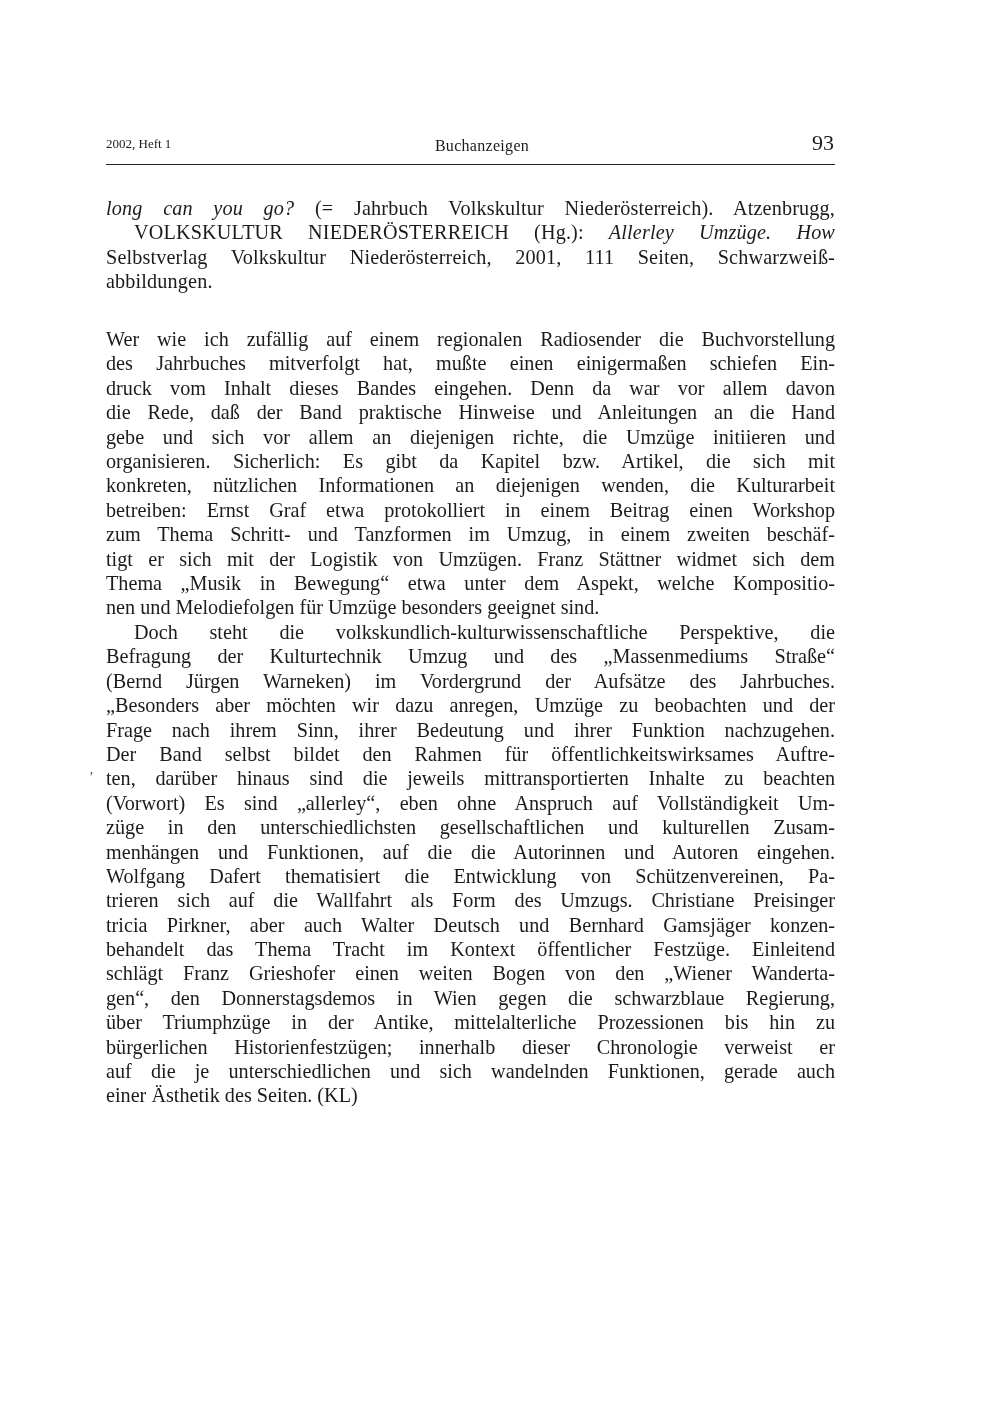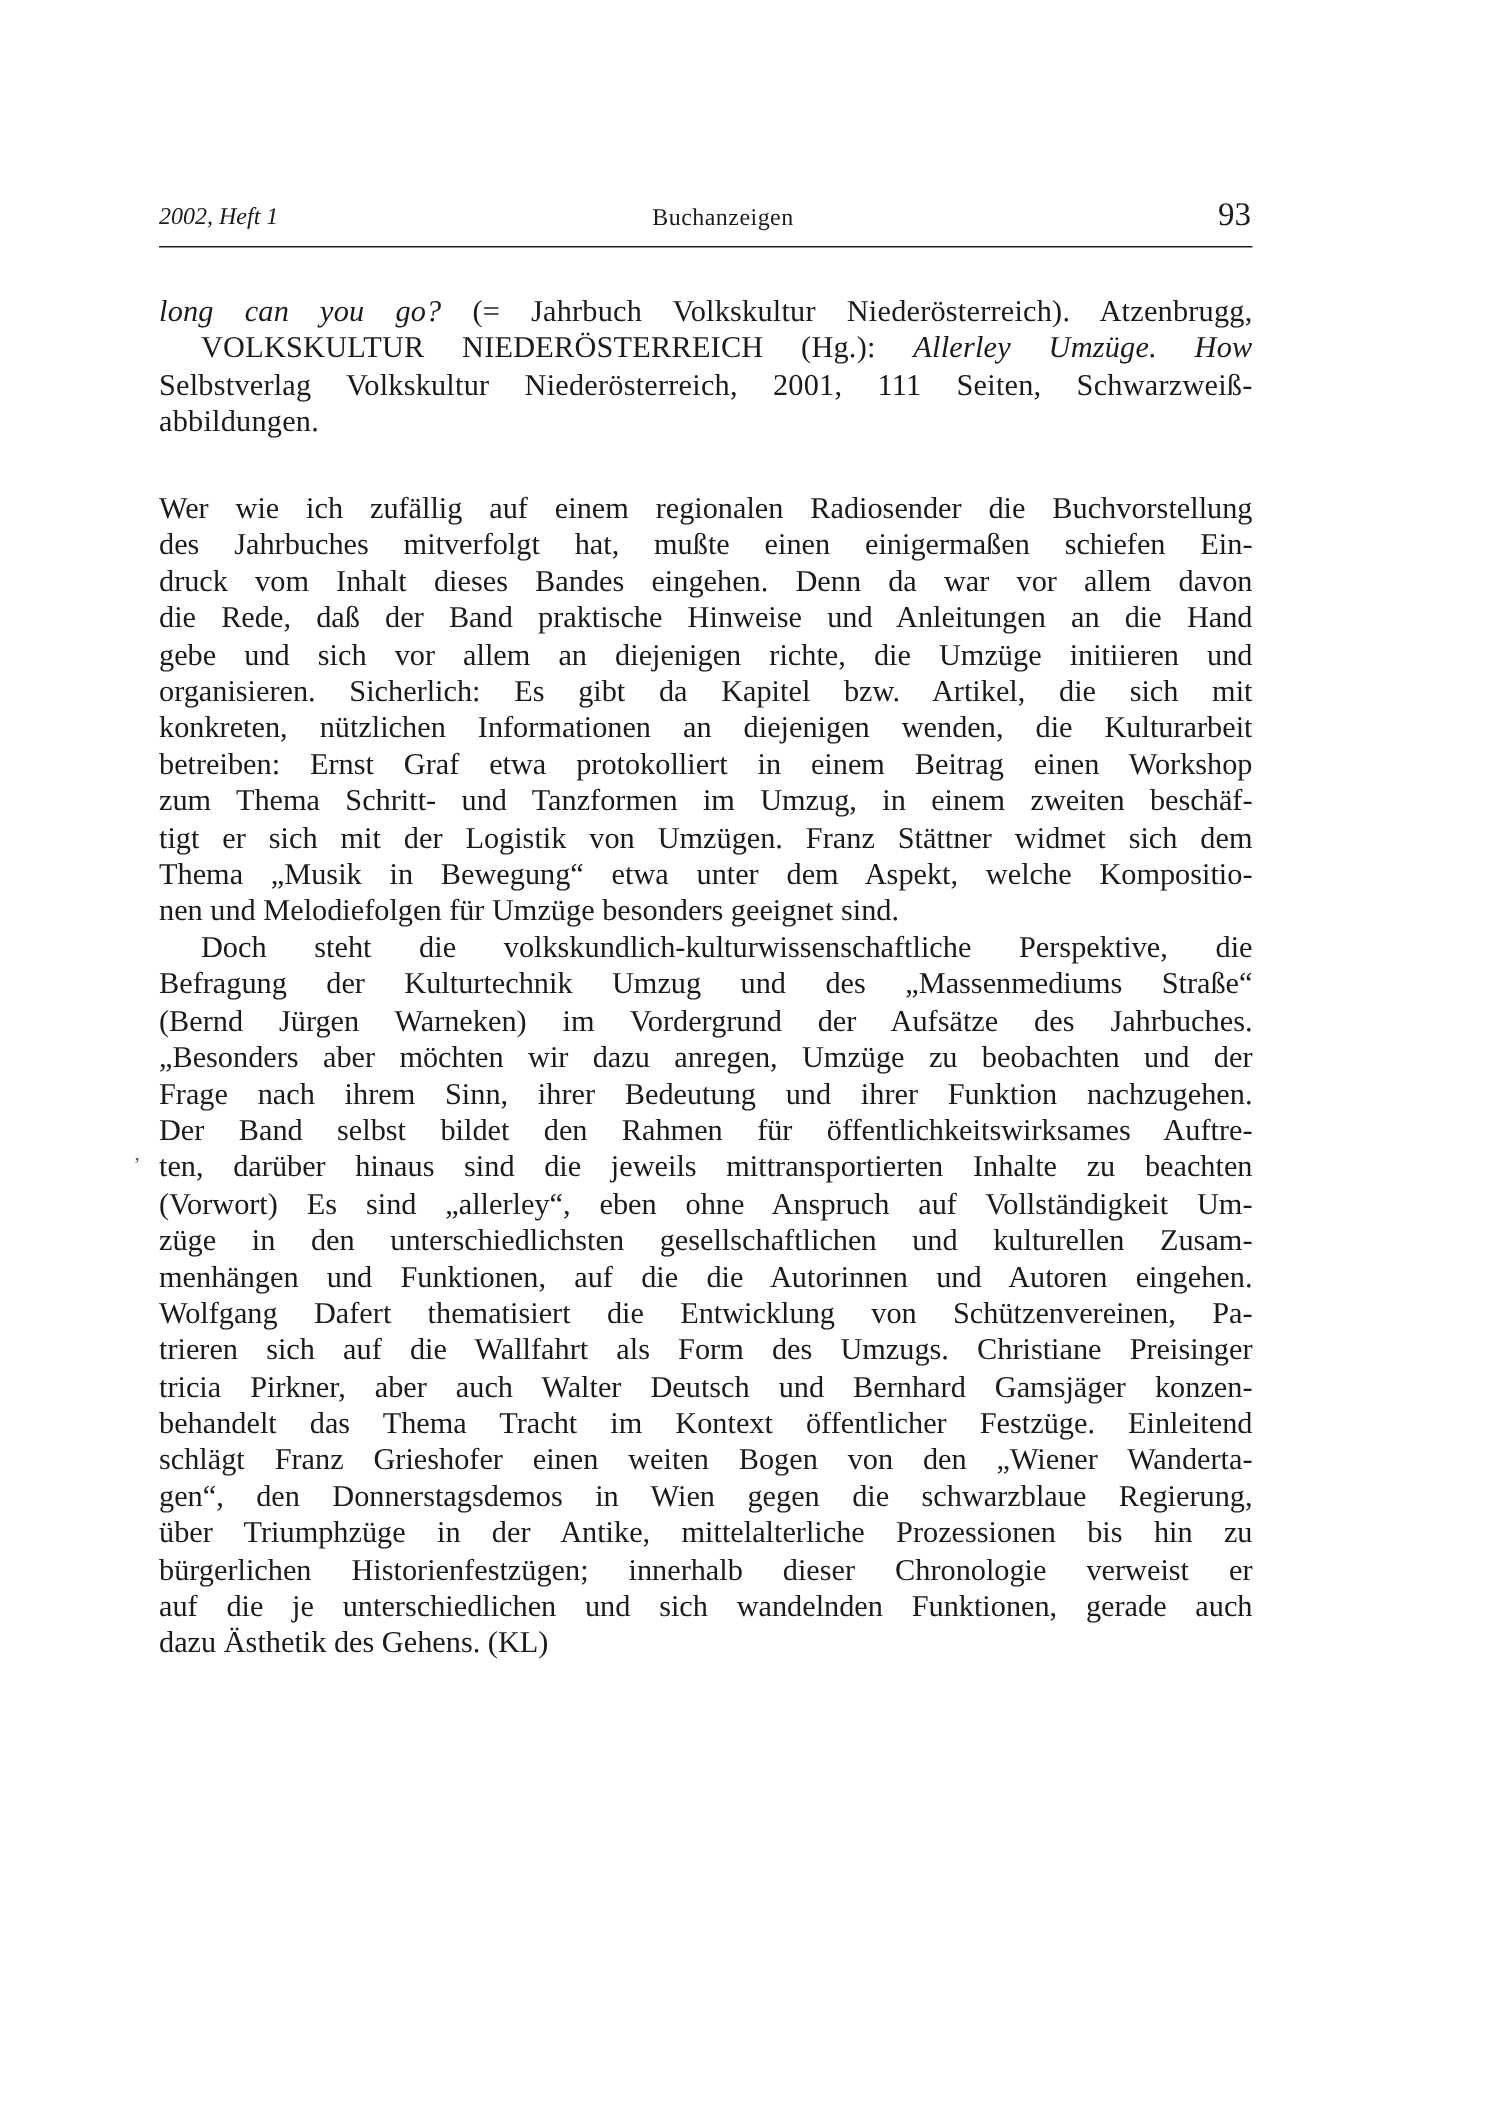--- a/index.html
+++ b/index.html
@@ -1,20 +1,20 @@
 <!DOCTYPE html>
 <html><head>
 <meta charset="utf-8">
 <style>
   html, body { margin:0; padding:0; }
   body { width:1000px; height:1412px; background:#ffffff; position:relative; overflow:hidden;
          font-family:"Liberation Serif","DejaVu Serif",serif; color:#1b1b1b; }
   .page { position:absolute; left:0; top:0; width:1000px; height:1412px; }
   .header { position:absolute; left:106px; top:134px; width:728px; height:24px; }
-  .hdr-left { position:absolute; left:0; top:2px; font-size:16px;font-style:italic; }
+  .hdr-left { position:absolute; left:0; top:2px; font-size:13px; }
   .hdr-center { position:absolute; left:12px; width:100%; text-align:center; top:3px; font-size:16px; letter-spacing:0.3px; }
   .hdr-right { position:absolute; right:0; top:-4px; font-size:22px; }
   .rule { position:absolute; left:106px; top:164px; width:729px; height:0; border-top:1.6px solid #222; }
   .block { position:absolute; left:106px; width:729px; }
   .line { height:24.4px; line-height:24.4px; font-size:20.2px; white-space:nowrap; text-align:justify; text-align-last:justify; }
   .line.last { text-align-last:left; }
   .indent { padding-left:28px; }
   .cite .line { letter-spacing:0.15px; }
   em { font-style:italic; }
   .mark { position:absolute; left:89px; top:762px; font-size:14px; color:#555; }
@@ -66,17 +66,17 @@
     <div class="line">menhängen und Funktionen, auf die die Autorinnen und Autoren eingehen.</div>
     <div class="line">Wolfgang Dafert thematisiert die Entwicklung von Schützenvereinen, Pa-</div>
     <div class="line">trieren sich auf die Wallfahrt als Form des Umzugs. Christiane Preisinger</div>
     <div class="line">tricia Pirkner, aber auch Walter Deutsch und Bernhard Gamsjäger konzen-</div>
     <div class="line">behandelt das Thema Tracht im Kontext öffentlicher Festzüge. Einleitend</div>
     <div class="line">schlägt Franz Grieshofer einen weiten Bogen von den „Wiener Wanderta-</div>
     <div class="line">gen“, den Donnerstagsdemos in Wien gegen die schwarzblaue Regierung,</div>
     <div class="line">über Triumphzüge in der Antike, mittelalterliche Prozessionen bis hin zu</div>
     <div class="line">bürgerlichen Historienfestzügen; innerhalb dieser Chronologie verweist er</div>
     <div class="line">auf die je unterschiedlichen und sich wandelnden Funktionen, gerade auch</div>
-    <div class="line last">dazu Ästhetik des Gehens. (KL)</div>
+    <div class="line last">einer Ästhetik des Seiten. (KL)</div>
   </div>
 
   <span class="mark">‚</span>
 </div>
 
 </body></html>

